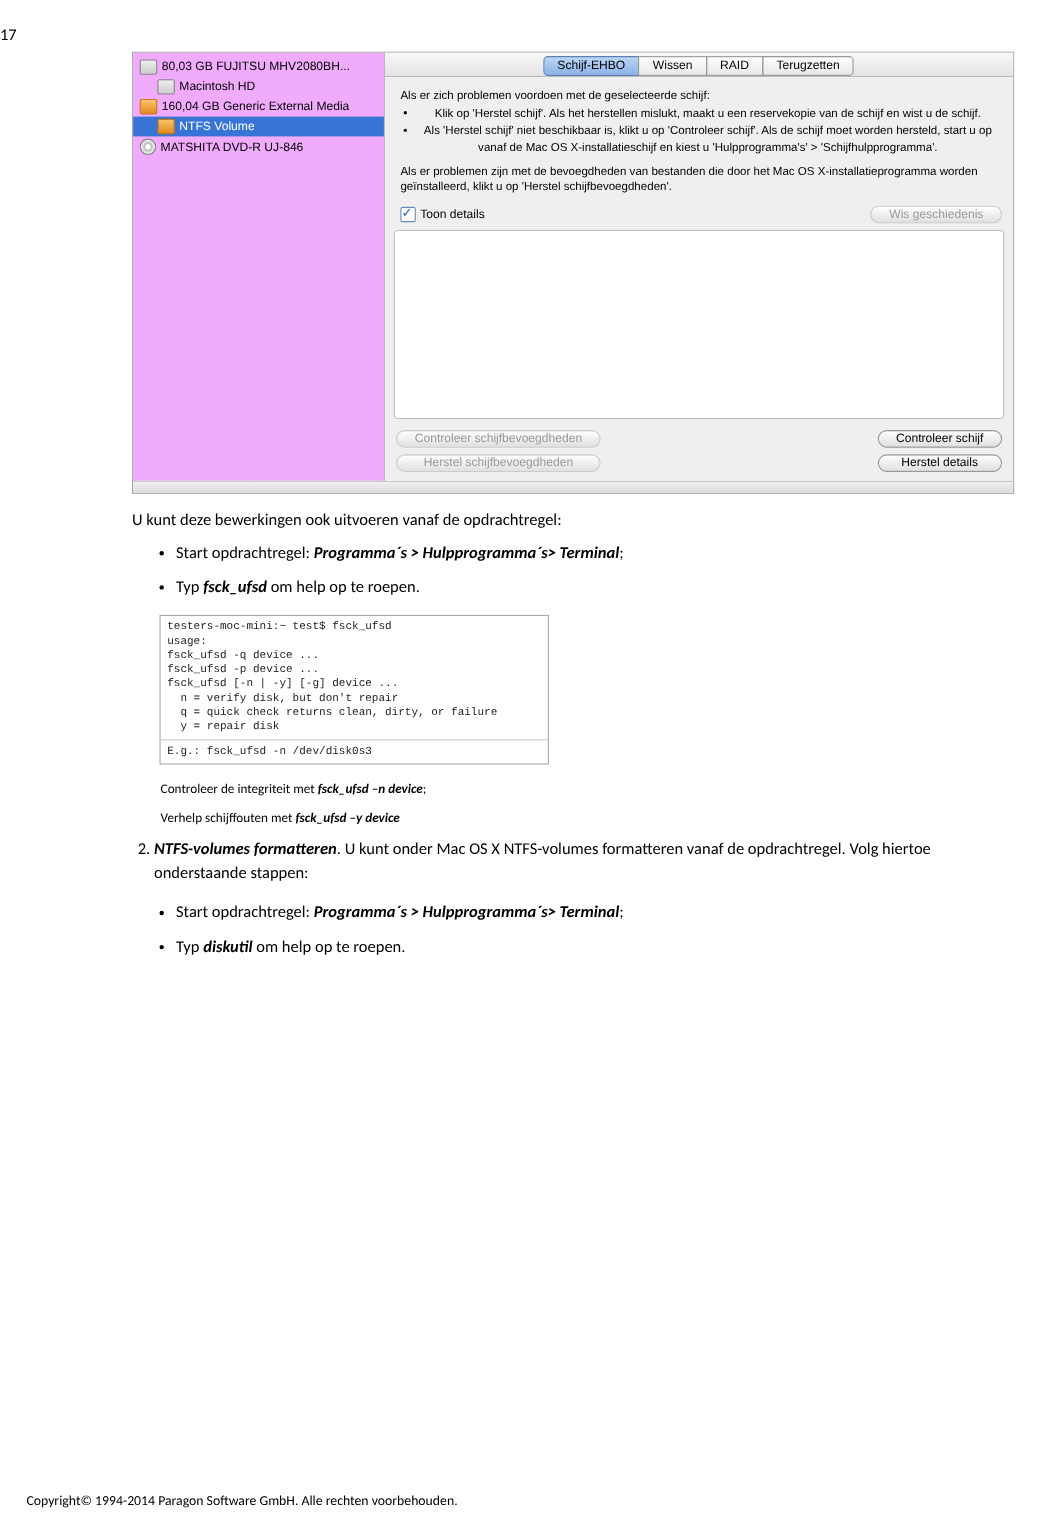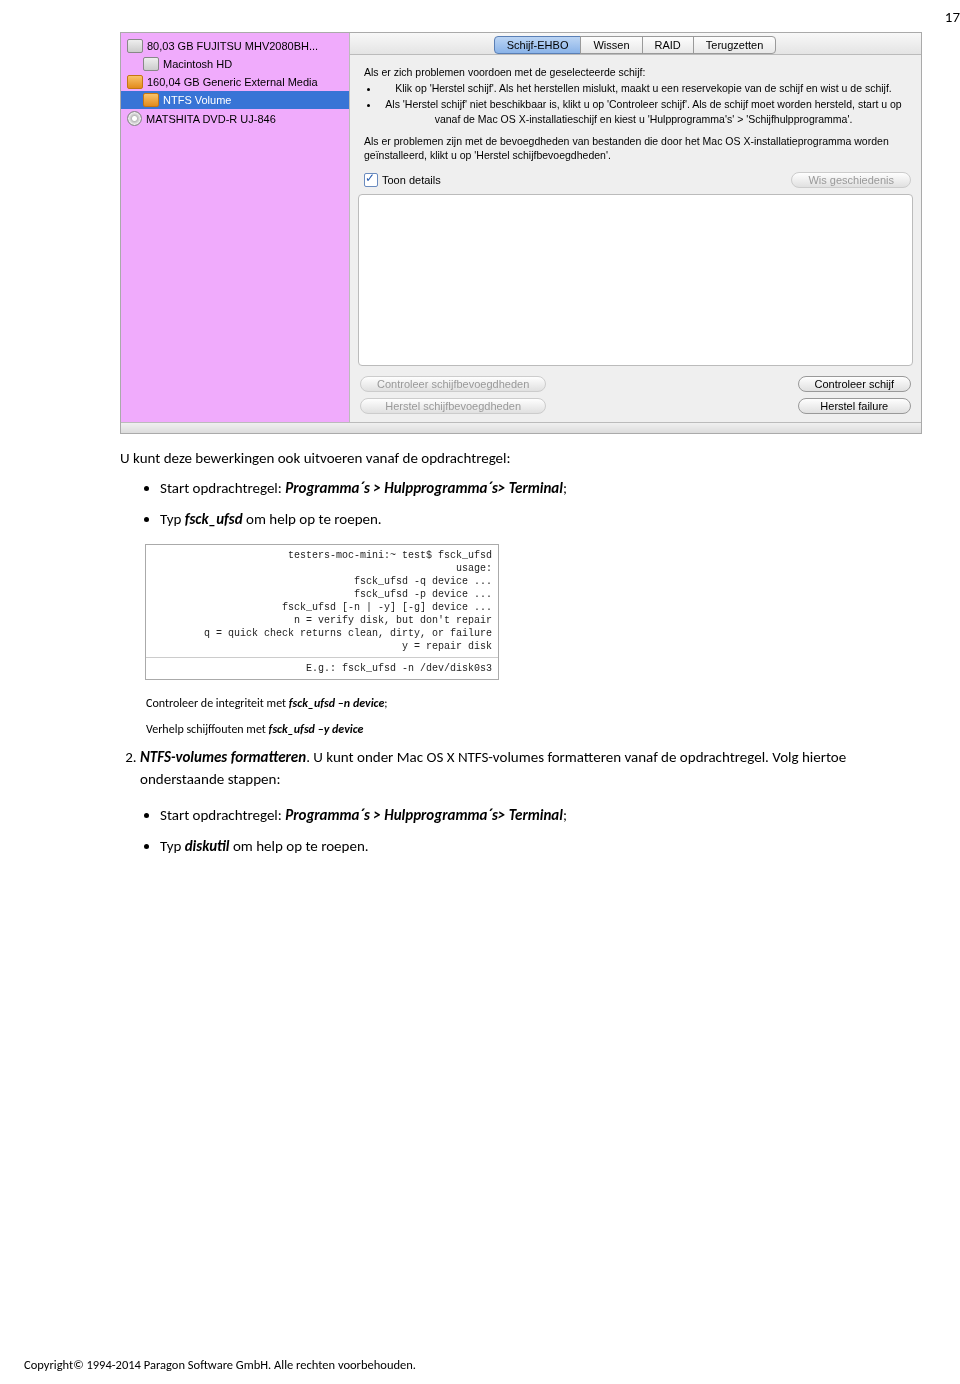--- a/index.html
+++ b/index.html
@@ -5,35 +5,34 @@
 body {
   margin: 0;
   padding: 0;
   font-family: Calibri, Arial, sans-serif;
   font-size: 14px;
   color: #000;
   background: #fff;
   width: 960px;
 }
 .page-number {
-  text-align: right;
+  text-align: left;
   font-size: 15px;
-  padding-top: 8px;
+  padding-top: 23px;
   padding-bottom: 6px;
 }
 .content {
   padding: 0 60px 40px 90px;
 }
 .screenshot1 {
   margin-left: 30px;
   margin-bottom: 14px;
 }
 .screenshot2 {
   margin: 10px 0 14px 55px;
-  text-align: right;
 }
 
 
 .du-window {
   width: 800px;
   font-family: "Lucida Grande", Arial, sans-serif;
   font-size: 11px;
   color: #000;
   border: 1px solid #aaa;
   background: #fff;
@@ -241,21 +240,21 @@
             <button class="mac-btn disabled">Wis geschiedenis</button>
           </div>
           <div class="du-logarea"></div>
           <div class="du-buttons">
             <div class="du-btn-col">
               <button class="mac-btn disabled">Controleer schijfbevoegdheden</button>
               <button class="mac-btn disabled">Herstel schijfbevoegdheden</button>
             </div>
             <div class="du-btn-col">
               <button class="mac-btn">Controleer schijf</button>
-              <button class="mac-btn">Herstel failure</button>
+              <button class="mac-btn">Herstel details</button>
             </div>
           </div>
         </div>
       </div>
       <div class="du-foot"></div>
     </div>
   </div>
 
   <div class="body-text">U kunt deze bewerkingen ook uitvoeren vanaf de opdrachtregel:</div>
 

